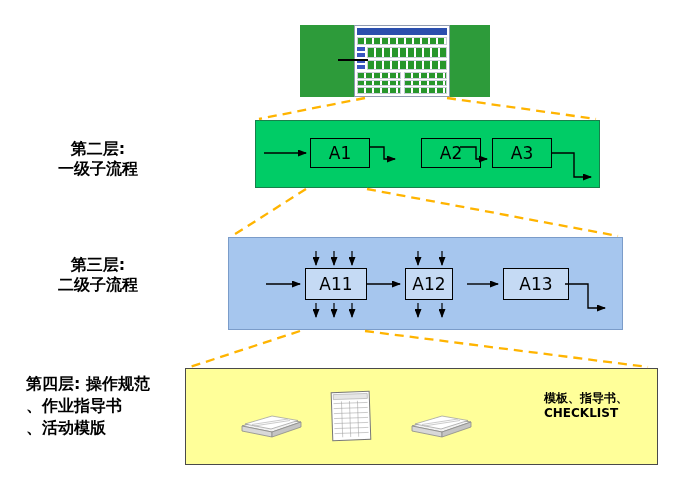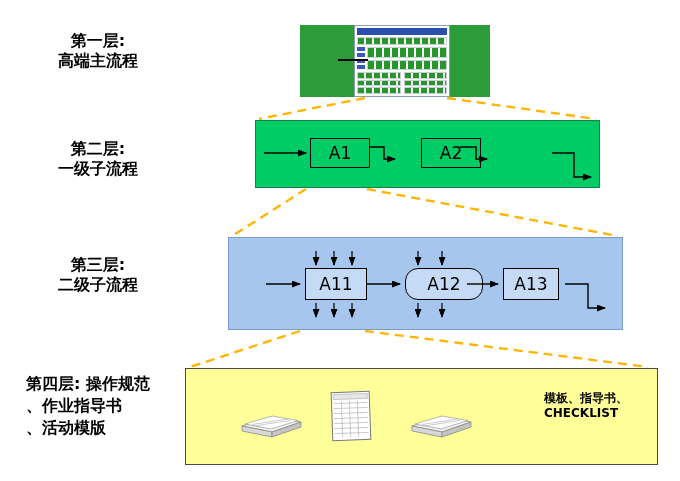--- a/index.html
+++ b/index.html
@@ -45,40 +45,36 @@
   .panel3 { left:228px; top:237px; width:395px; height:93px; background:var(--layer3-bg,#A6C6EE); border:1px solid #7b9cc9; }
   .panel4 { left:185px; top:368px; width:473px; height:97px; background:var(--layer4-bg,#FFFF99); border:1px solid #4a4a4a; }
 
   
   .pbox { position:absolute; z-index:4; border:1.6px solid #000; display:flex; align-items:center;
           justify-content:center; font-size:17px; color:#000; }
   .b-a1  { left:310px; top:138px; width:60px; height:30px; }
   .b-a2  { left:421px; top:138px; width:60px; height:30px; }
   .b-a3  { left:492px; top:138px; width:60px; height:30px; }
   .b-a11 { left:305px; top:268px; width:62px; height:32px; background:rgba(255,255,255,0.35); }
-  .b-a12 { left:405px; top:268px; width:78px; height:32px; background:rgba(255,255,255,0.35);border-radius:13px; }
-  .b-a13 { left:503px; top:268px; width:56px; height:32px; background:rgba(255,255,255,0.35); }
+  .b-a12 { left:405px; top:268px; width:48px; height:32px; background:rgba(255,255,255,0.35); }
+  .b-a13 { left:503px; top:268px; width:66px; height:32px; background:rgba(255,255,255,0.35); }
 
   
   .doc-icon { position:absolute; z-index:4; }
   .icon1 { left:238px; top:394px; }
   .icon2 { left:322px; top:389px; }
   .icon3 { left:408px; top:394px; }
   .l4-note { position:absolute; left:544px; top:391px; width:140px; z-index:4;
              font-weight:bold; font-size:12px; line-height:15px; color:#000; }
 </style>
 </head>
 <body>
 
 <div class="canvas">
 
-  <div class="layer-label l1">
-    <div>第一层:</div>
-    <div>高端主流程</div>
-  </div>
   <div class="layer-label l2">
     <div>第二层:</div>
     <div>一级子流程</div>
   </div>
   <div class="layer-label l4">
     <div>第四层: 操作规范</div>
     <div>、作业指导书</div>
     <div>、活动模版</div>
   </div>
   <div class="layer-label l3">
@@ -114,20 +110,21 @@
     <div class="mm-side mm-right"></div>
     <div class="mm-line"></div>
   </div>
 
   <div class="panel panel2"></div>
   <div class="panel panel3"></div>
   <div class="panel panel4"></div>
 
   <div class="pbox b-a1">A1</div>
   <div class="pbox b-a2">A2</div>
+  <div class="pbox b-a3">A3</div>
 
   <div class="pbox b-a11">A11</div>
   <div class="pbox b-a12">A12</div>
   <div class="pbox b-a13">A13</div>
 
   <svg class="doc-icon icon1" width="68" height="50" viewBox="0 0 68 50">
     <polygon points="4,32 33,23 63,28 34,38" fill="#f2f2f2" stroke="#8a8a8a" stroke-width="0.8"></polygon>
     <polygon points="4,32 34,38 34,43 4,37" fill="#d8d8d8" stroke="#8a8a8a" stroke-width="0.8"></polygon>
     <polygon points="34,38 63,28 63,33 34,43" fill="#c4c4c4" stroke="#8a8a8a" stroke-width="0.8"></polygon>
     <polygon points="7,30 34,22 60,26.5 33,35" fill="#ffffff" stroke="#9a9a9a" stroke-width="0.7"></polygon>

